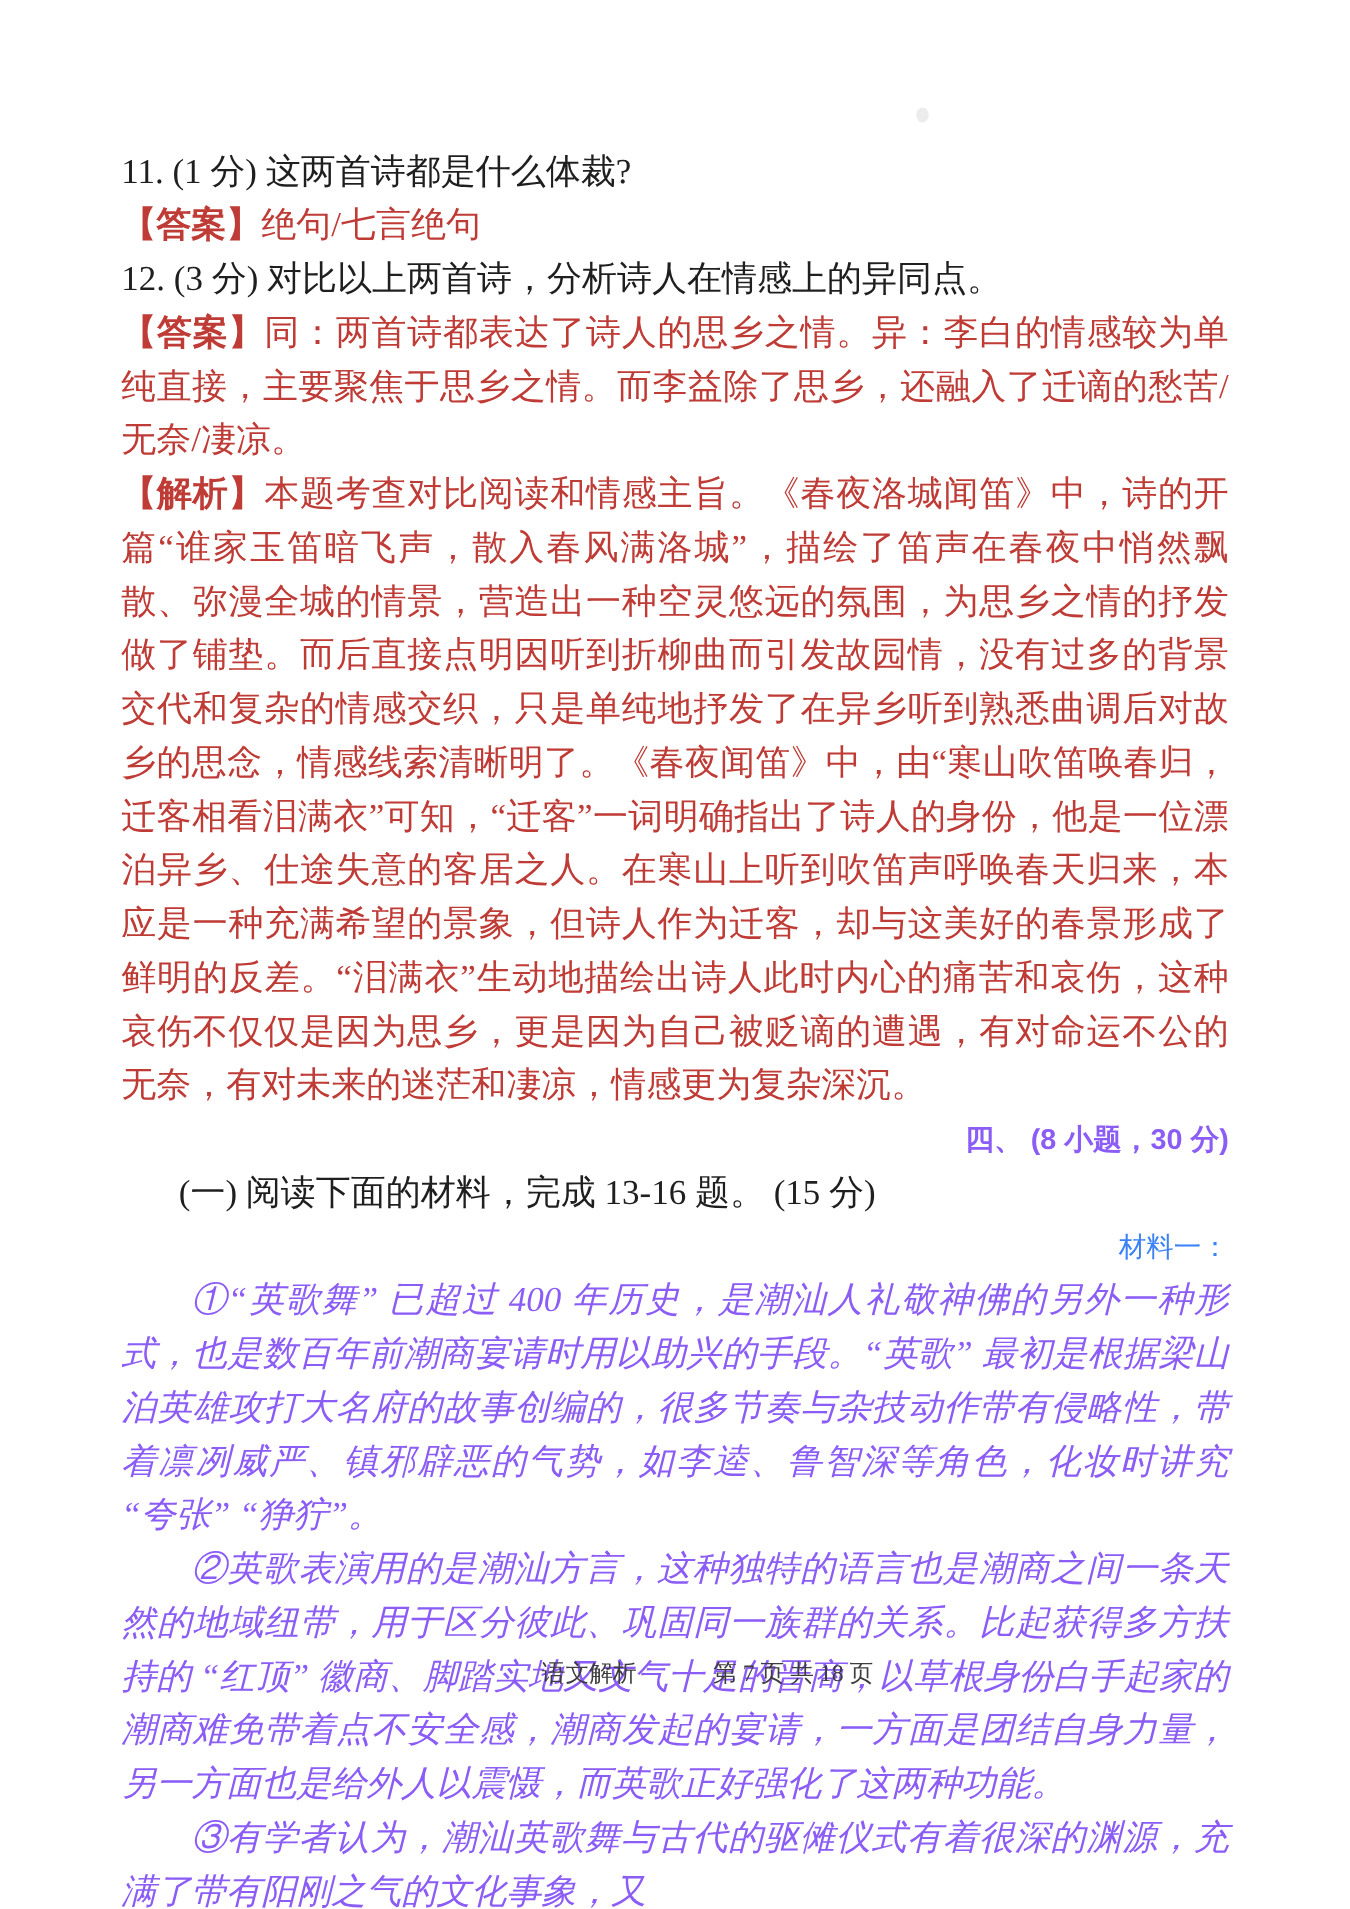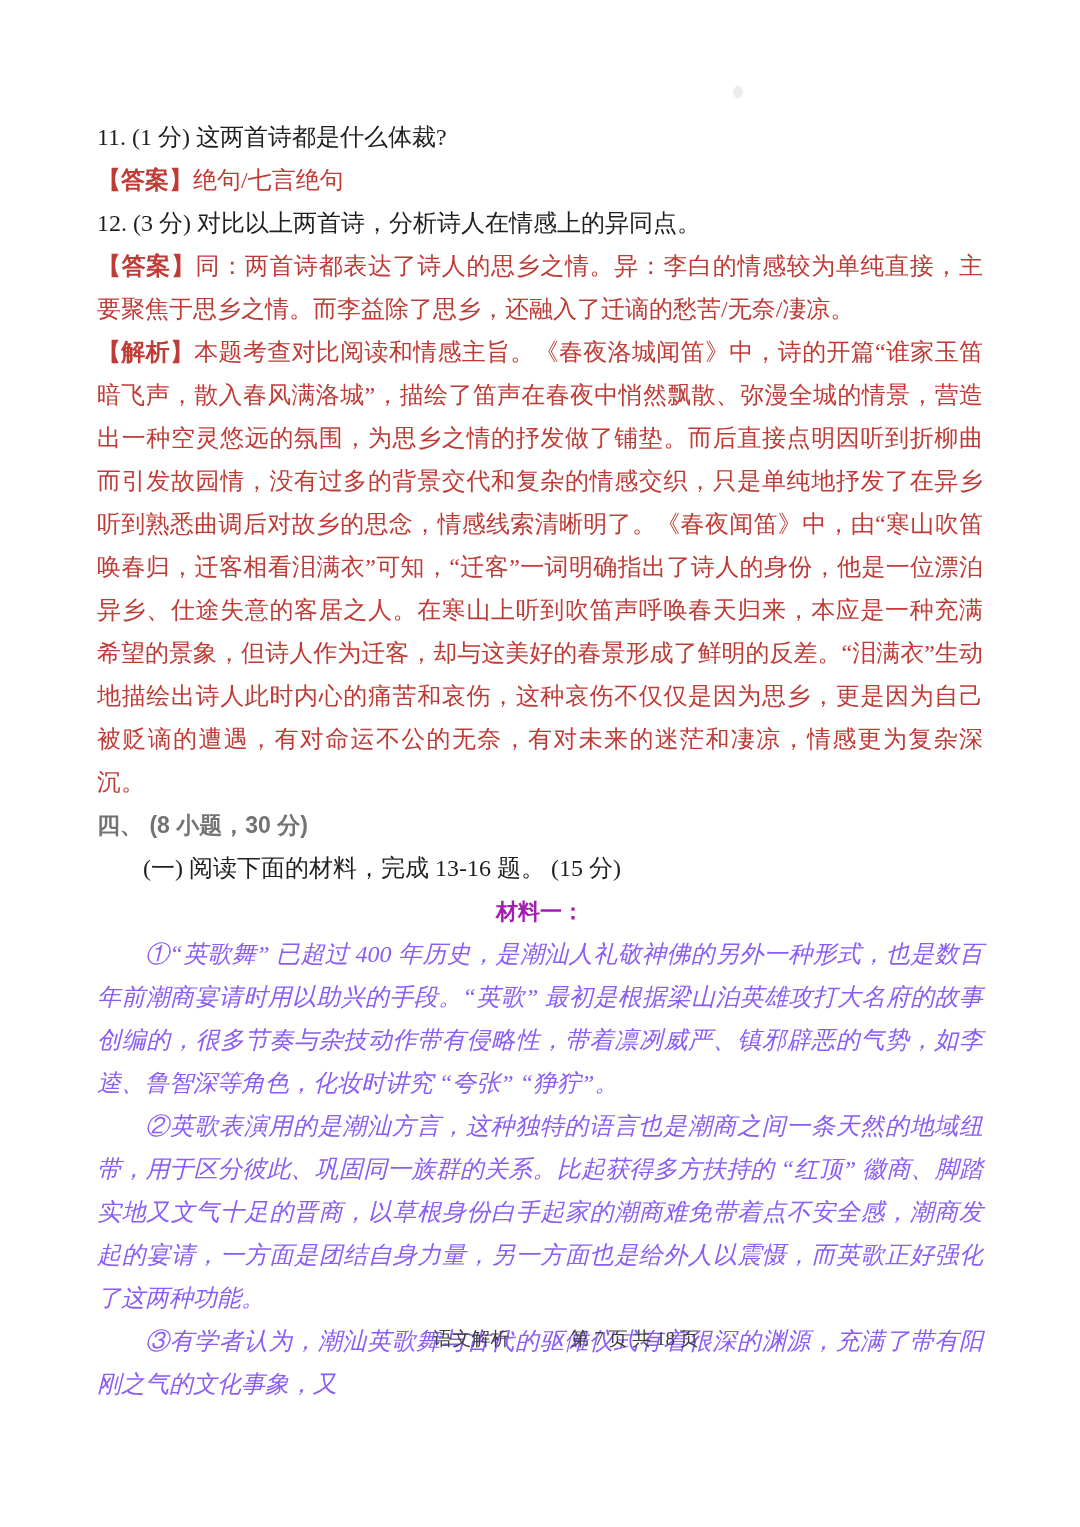--- a/index.html
+++ b/index.html
@@ -23,55 +23,55 @@
     background: #ffffff;
   }
   .content {
     position: absolute;
     left: 97px;
     top: 116px;
     width: 886px;
   }
   p {
     margin: 0;
-    font-size: 24px;
+    font-size: 28px;
     line-height: 43px;
     text-align: justify;
     text-justify: inter-character;
     word-break: break-all;
   }
   .q {
     color: #1f1f1f;
     font-family: "Liberation Serif", "DejaVu Serif", serif;
   }
   .red {
     color: var(--accent-red, #bf3b36);
   }
   .lbl {
     font-weight: bold;
   }
   .heading {
     font-family: "Liberation Sans", "DejaVu Sans", sans-serif;
     font-weight: bold;
     font-size: 23px;
-    color: #737373;
-    text-align: left;
+    color: #8b5cf6;
+    text-align: right;
   }
   .sub-instruction {
     text-align: left;
     padding-left: 6px;
     color: #1f1f1f;
     margin-left: 40px;
   }
   .material-label {
     font-family: "Liberation Sans", "DejaVu Sans", sans-serif;
-    font-weight: bold;
+    font-weight: normal;
     font-size: 22px;
-    color: #a21caf;
-    text-align: center;
+    color: #3b82f6;
+    text-align: right;
   }
   .material {
     font-style: italic; 
     color: #8b5cf6;
     text-indent: 2em;
   }
   .footer {
     position: absolute;
     top: 1326px;
     left: 0;

